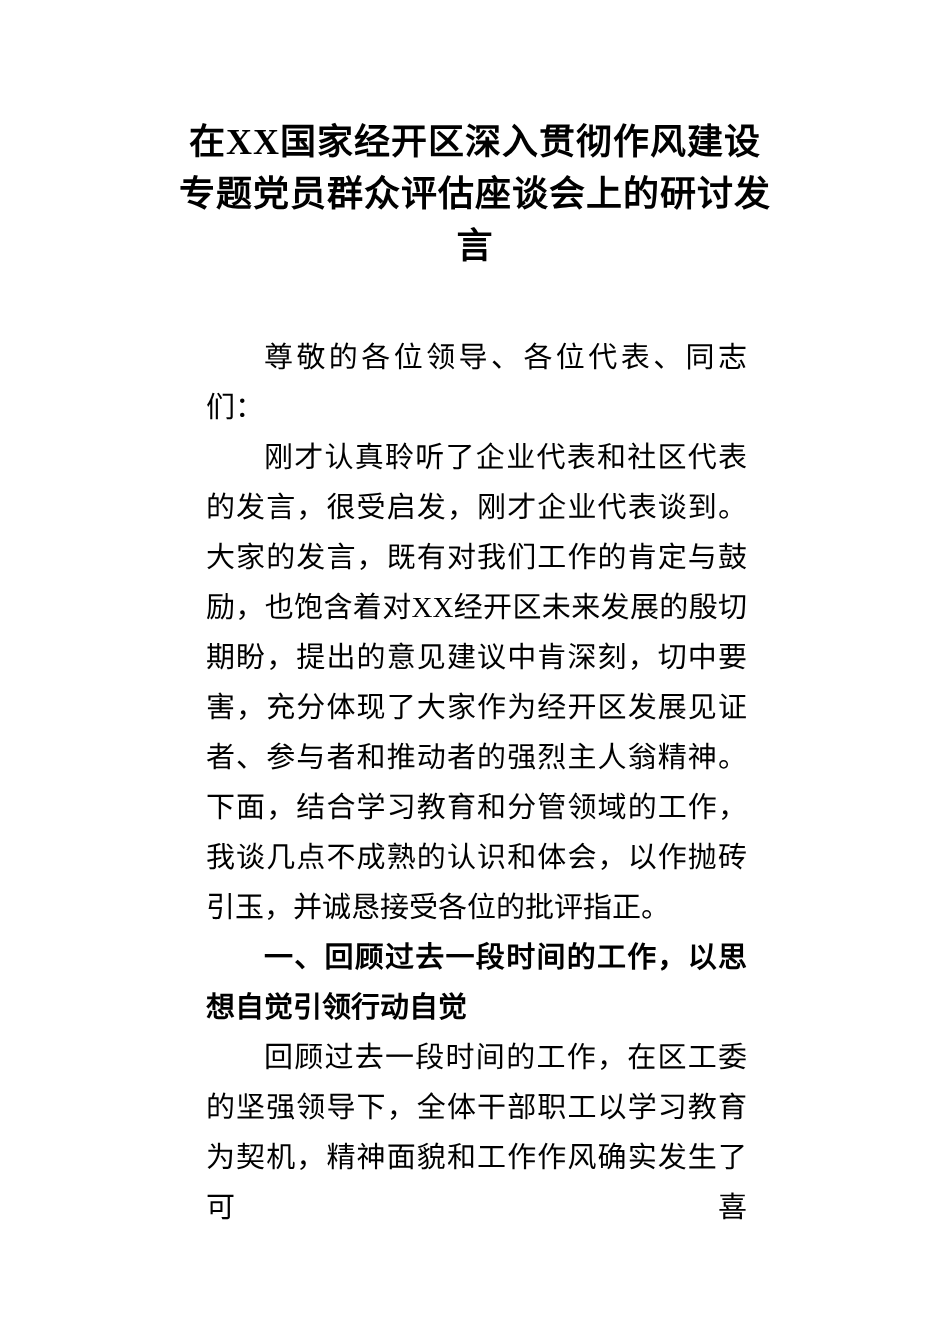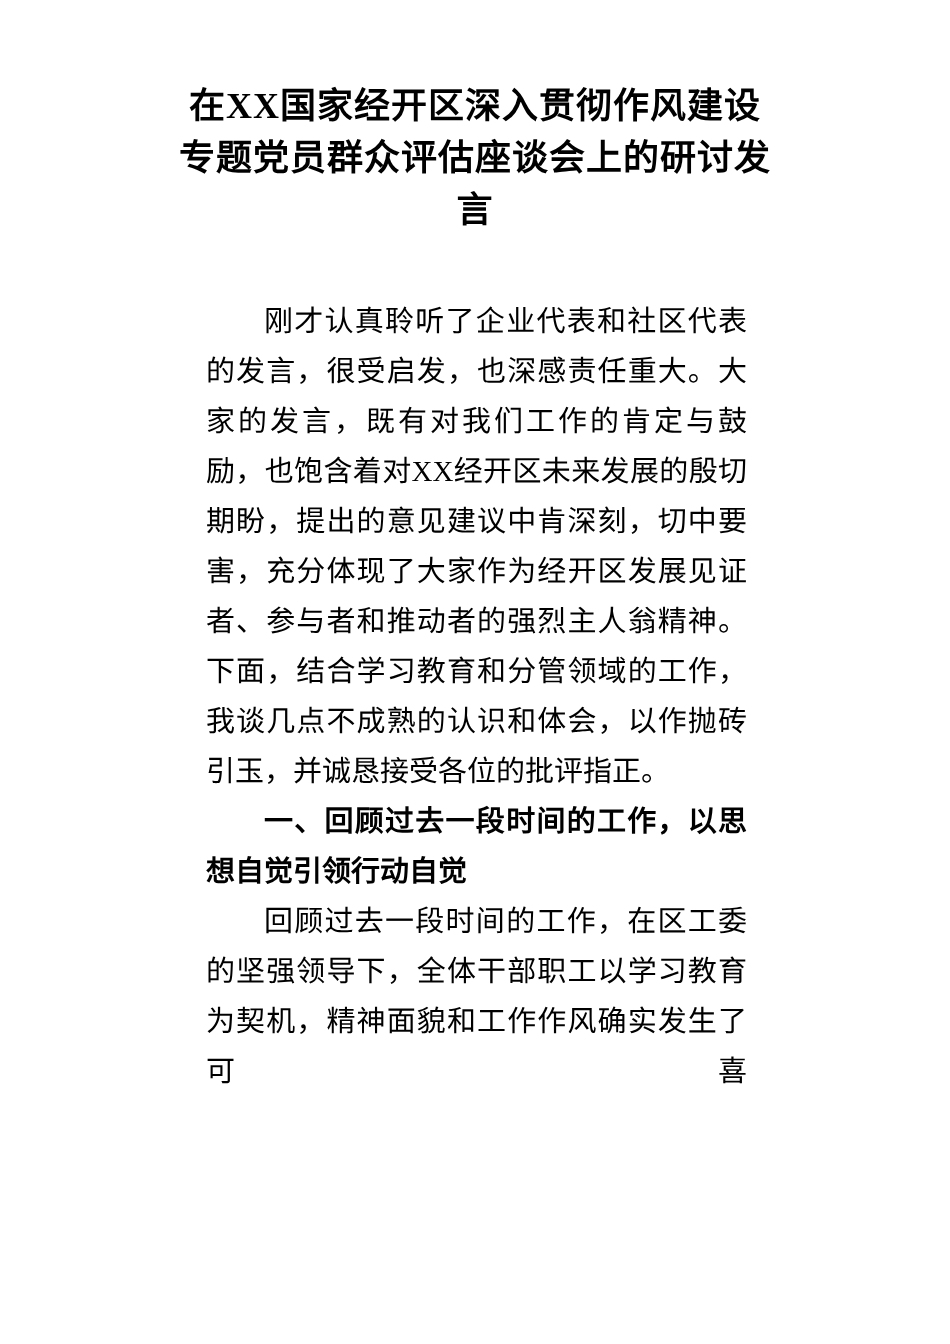--- a/index.html
+++ b/index.html
@@ -9,21 +9,21 @@
   }
   .page {
     position: relative;
     width: 788px;
     height: 1344px;
     margin: 0 auto;
     background: #ffffff;
     color: #000000;
     overflow: hidden;
     box-sizing: border-box;
-    padding-top: 80px;
+    padding-top: 116px;
   }
   .doc-title {
     margin: 0 90px;
     font-family: "Liberation Serif", "DejaVu Serif", serif;
     font-weight: bold;
     font-size: 36px;
     line-height: 52px;
     text-align: center;
     letter-spacing: 1px;
   }
@@ -52,21 +52,22 @@
     text-align-last: justify;
   }
 </style>
 </head>
 <body>
 
 <div class="page">
   <h1 class="doc-title">在XX国家经开区深入贯彻作风建设专题党员群众评估座谈会上的研讨发言</h1>
 
   <div class="content">
+    <p>尊敬的各位领导、各位代表、同志们：</p>
 
-    <p>刚才认真聆听了企业代表和社区代表的发言，很受启发，也深感责任重大。大家的发言，既有对我们工作的肯定与鼓励，也饱含着对XX经开区未来发展的殷切期盼，提出的意见建议中肯深刻，切中要害，充分体现了大家作为经开区发展见证者、参与者和推动者的强烈主人翁精神。下面，结合学习教育和分管领域的工作，我谈几点不成熟的认识和体会，以作抛砖引玉，并诚恳接受各位的批评指正。</p>
+    <p>刚才认真聆听了企业代表和社区代表的发言，很受启发，刚才企业代表谈到。大家的发言，既有对我们工作的肯定与鼓励，也饱含着对XX经开区未来发展的殷切期盼，提出的意见建议中肯深刻，切中要害，充分体现了大家作为经开区发展见证者、参与者和推动者的强烈主人翁精神。下面，结合学习教育和分管领域的工作，我谈几点不成熟的认识和体会，以作抛砖引玉，并诚恳接受各位的批评指正。</p>
 
     <p class="section-heading">一、回顾过去一段时间的工作，以思想自觉引领行动自觉</p>
 
 
     <p class="force-justify">回顾过去一段时间的工作，在区工委的坚强领导下，全体干部职工以学习教育为契机，精神面貌和工作作风确实发生了可喜</p>
   </div>
 </div>
 
 </body></html>

